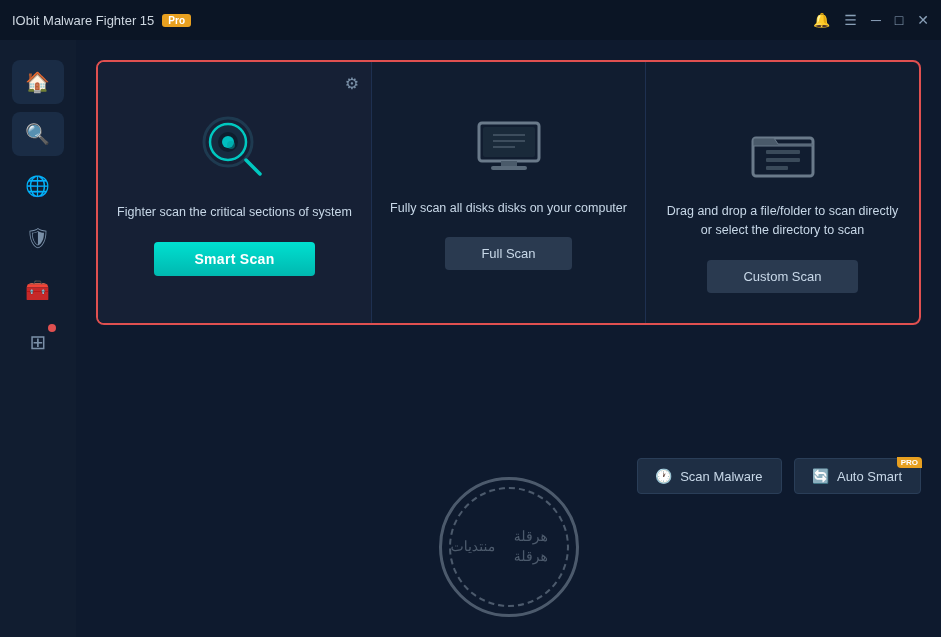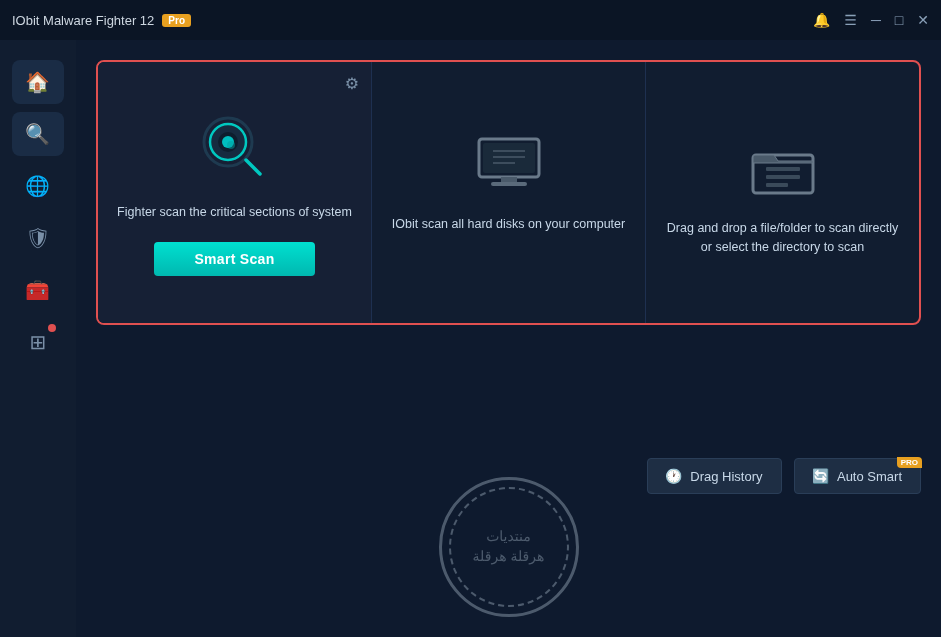--- a/index.html
+++ b/index.html
@@ -208,21 +208,21 @@
       opacity: 0.55;
     }
     .watermark-inner {
       border: 2px dashed #8090a0;
       border-radius: 50%;
       width: 120px;
       height: 120px;
       display: flex;
       align-items: center;
       justify-content: center;
-      flex-direction: column;
+      flex-direction: row;
       text-align: center;
       font-size: 14px;
       color: #8090a0;
       line-height: 1.4;
     }
 
     .btn-history {
       background: #1e2e44;
       border: 1px solid #2a3e58;
       border-radius: 4px;
@@ -258,21 +258,21 @@
       font-weight: bold;
       padding: 1px 4px;
       border-radius: 0 4px 0 4px;
     }
   </style>
 </head>
 <body>
 
 <div class="title-bar">
   <div class="title-bar-left">
-    <span class="title-text">IObit Malware Fighter 12</span>
+    <span class="title-text">IObit Malware Fighter 15</span>
     <span class="pro-badge">Pro</span>
   </div>
   <div class="title-bar-right">
     <span class="title-icon">🔔</span>
     <span class="title-icon">☰</span>
     <span class="title-icon">─</span>
     <span class="title-icon">□</span>
     <span class="close-icon">✕</span>
   </div>
 </div>
@@ -316,49 +316,51 @@
         <svg class="full-scan-icon" viewBox="0 0 80 70" xmlns="http://www.w3.org/2000/svg">
           <rect x="10" y="8" width="60" height="38" rx="3" fill="none" stroke="#6a7a8a" stroke-width="3"></rect>
           <rect x="14" y="12" width="52" height="30" rx="2" fill="#1a2a3a"></rect>
 
           <line x1="24" y1="20" x2="56" y2="20" stroke="#4a5a6a" stroke-width="1.5"></line>
           <line x1="24" y1="26" x2="56" y2="26" stroke="#4a5a6a" stroke-width="1.5"></line>
           <line x1="24" y1="32" x2="46" y2="32" stroke="#4a5a6a" stroke-width="1.5"></line>
           <rect x="32" y="46" width="16" height="5" fill="#4a5a6a"></rect>
           <rect x="22" y="51" width="36" height="4" rx="2" fill="#5a6a7a"></rect>
         </svg>
-        <p class="scan-desc">IObit scan all hard disks on your computer</p>
+        <p class="scan-desc">Fully scan all disks disks on your computer</p>
+        <button class="btn-scan">Full Scan</button>
       </div>
 
       <div class="scan-col">
 
         <svg class="custom-scan-icon" viewBox="0 0 70 70" xmlns="http://www.w3.org/2000/svg">
           <rect x="5" y="20" width="60" height="38" rx="3" fill="none" stroke="#6a7a8a" stroke-width="3"></rect>
           <path d="M5 28 L5 22 Q5 20 7 20 L26 20 L30 26 L65 26 L65 28 Z" fill="#4a5a6a" stroke="#6a7a8a" stroke-width="1"></path>
 
           <rect x="18" y="32" width="34" height="4" rx="1" fill="#3a4a5a"></rect>
           <rect x="18" y="40" width="34" height="4" rx="1" fill="#3a4a5a"></rect>
           <rect x="18" y="48" width="22" height="4" rx="1" fill="#3a4a5a"></rect>
         </svg>
         <p class="scan-desc">Drag and drop a file/folder to scan directly or select the directory to scan</p>
+        <button class="btn-scan">Custom Scan</button>
       </div>
     </div>
 
     <div class="bottom-area">
 
       <div class="watermark">
         <div class="watermark-inner">
           <span>منتديات</span>
           <span>هرقلة هرقلة</span>
         </div>
       </div>
 
       <button class="btn-history">
         <span style="font-size:14px;">🕐</span>
-        <span>Drag History</span>
+        <span>Scan Malware</span>
       </button>
 
       <button class="btn-auto">
         <span class="pro-corner">PRO</span>
         <span style="font-size:14px;">🔄</span>
         <span>Auto Smart</span>
       </button>
     </div>
   </div>
 </div>

